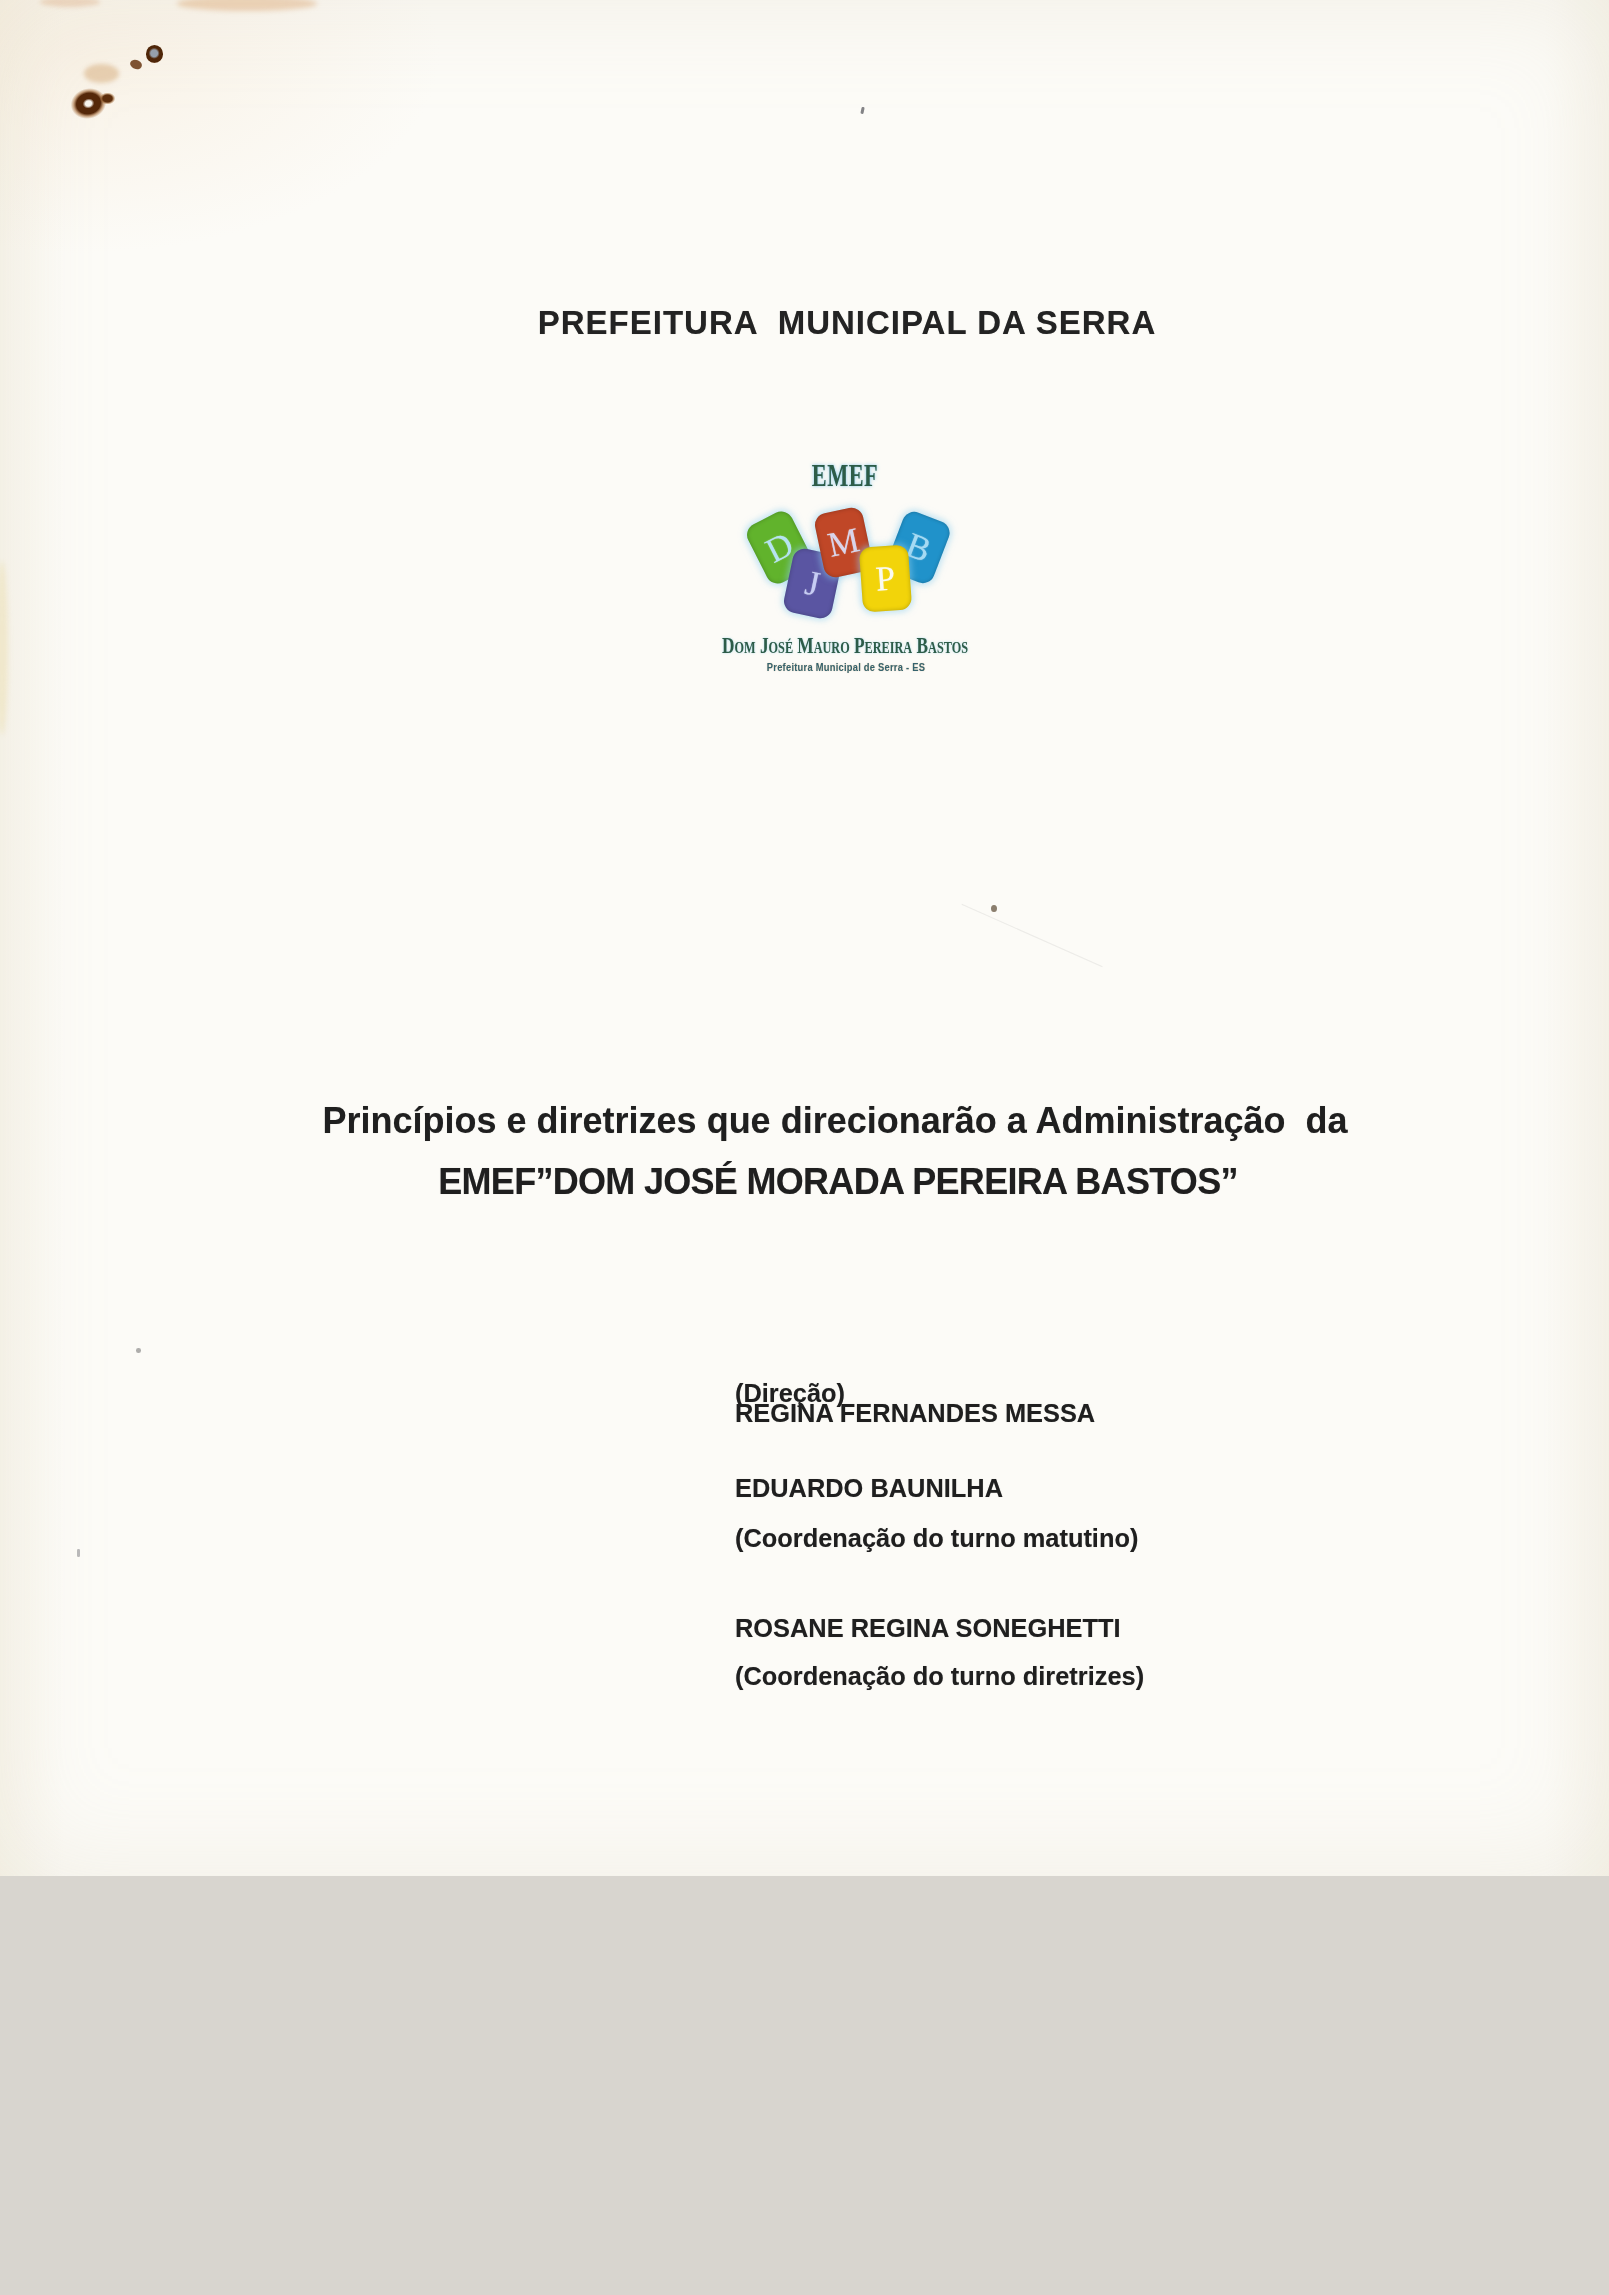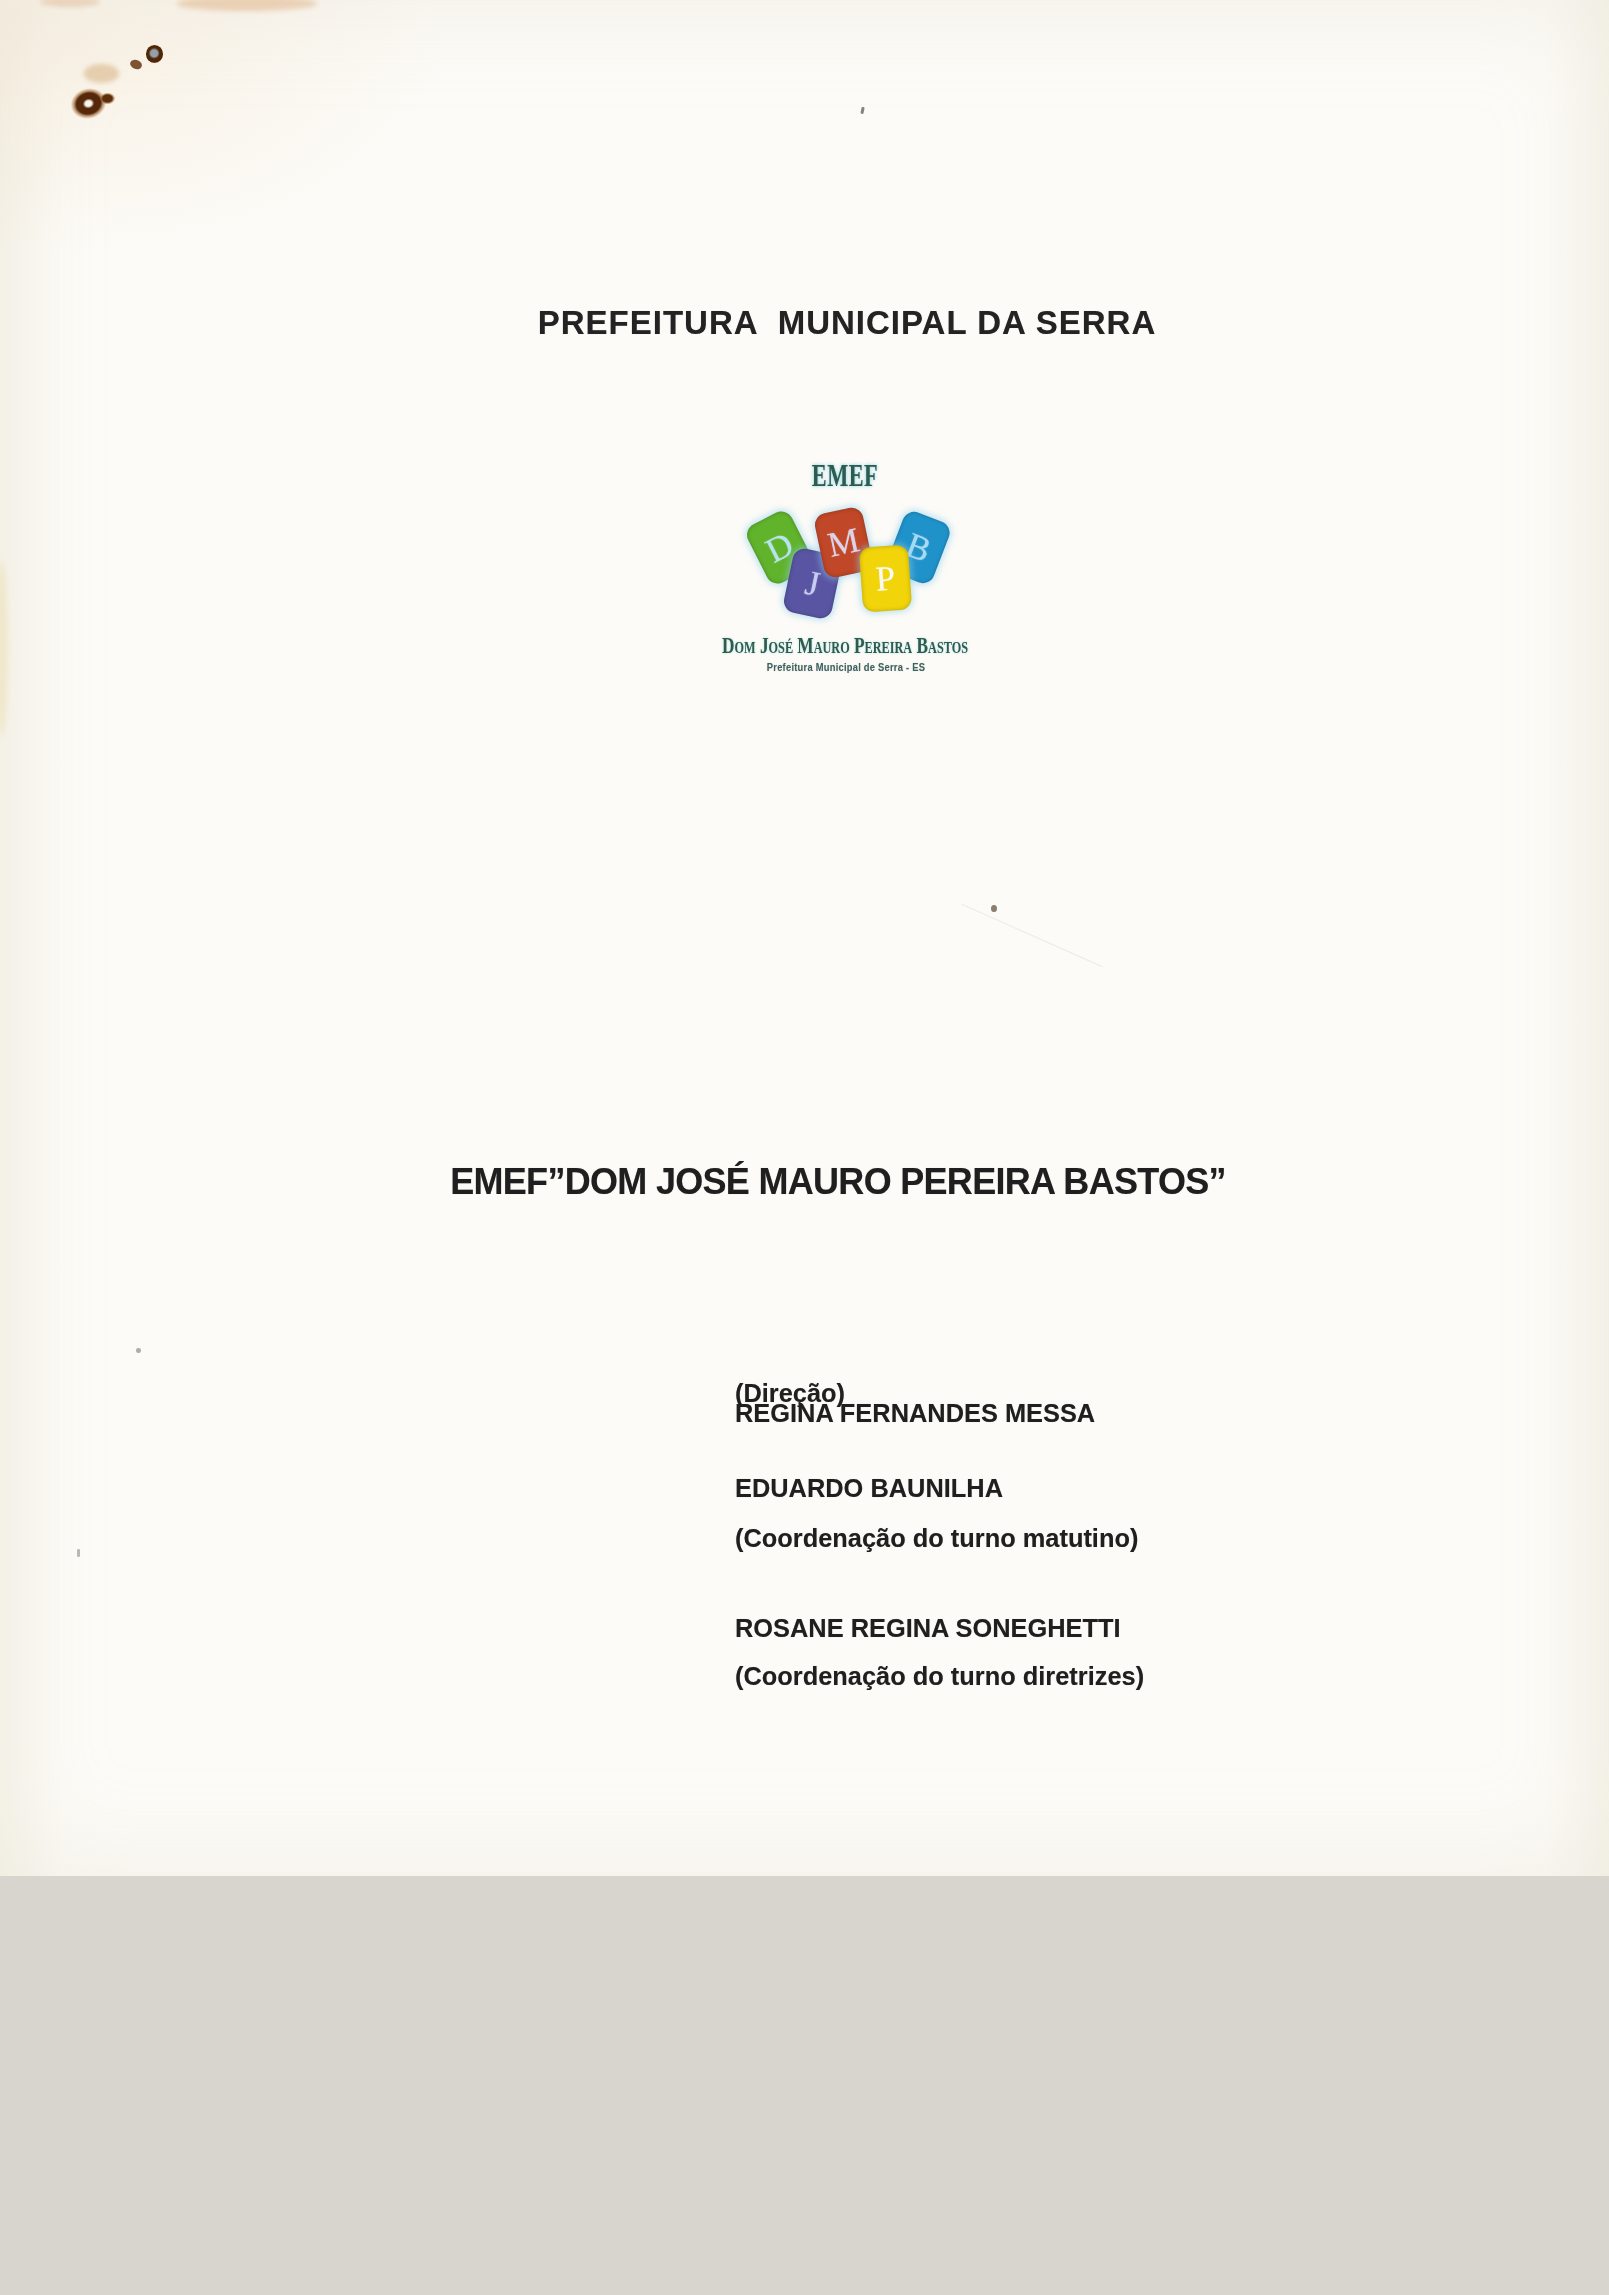--- a/index.html
+++ b/index.html
@@ -176,21 +176,22 @@
       <div class="card card-p" style="background-color: rgb(242, 212, 10);">
         <span style="color: rgb(250, 250, 240);">P</span>
       </div>
     </div>
 
     <div class="txt logo-school" style="color: rgb(45, 92, 72);">Dom José Mauro Pereira Bastos</div>
     <div class="txt logo-subline">Prefeitura Municipal de Serra - ES</div>
   </div>
 
 
-  <div class="txt center sub2">EMEF”DOM JOSÉ MAURO PEREIRA BASTOS”</div>
+  <div class="txt center sub1">Princípios e diretrizes que direcionarão a Administração  da</div>
+  <div class="txt center sub2">EMEF”DOM JOSÉ MORADA PEREIRA BASTOS”</div>
 
   <div>
     <div class="txt credit c-name1">REGINA FERNANDES MESSA</div>
     <div class="txt credit c-role1">(Direção)</div>
     <div class="txt credit c-name2">EDUARDO BAUNILHA</div>
     <div class="txt credit c-role2">(Coordenação do turno matutino)</div>
     <div class="txt credit c-name3">ROSANE REGINA SONEGHETTI</div>
     <div class="txt credit c-role3">(Coordenação do turno diretrizes)</div>
   </div>
 

